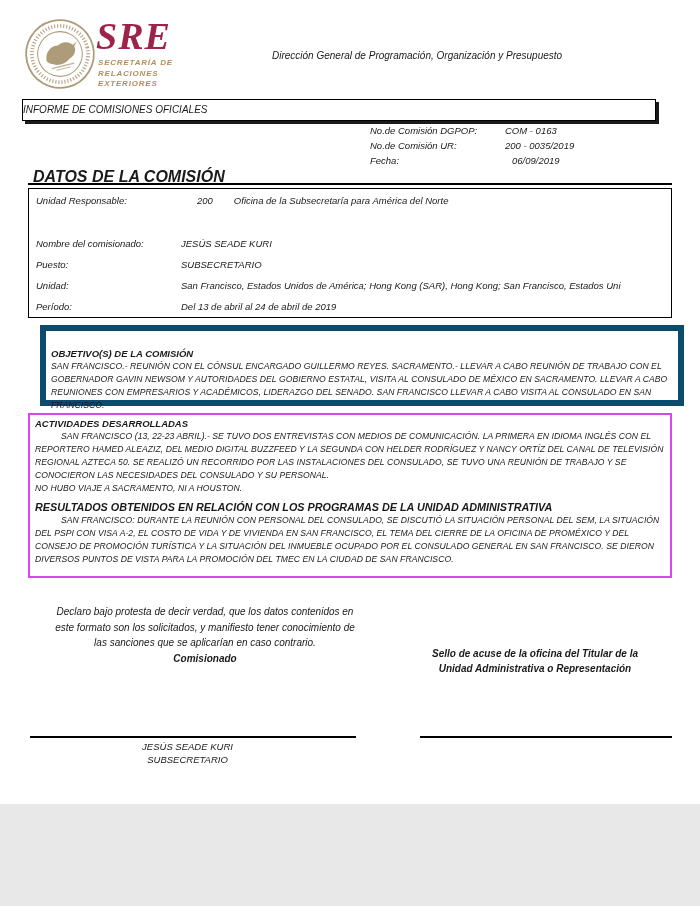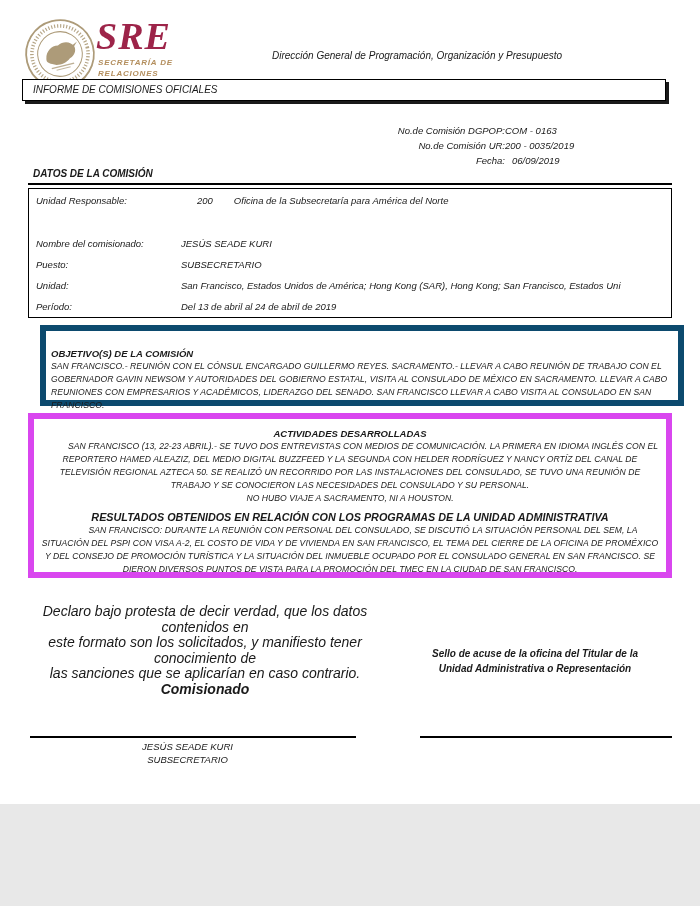--- a/index.html
+++ b/index.html
@@ -16,52 +16,52 @@
     font-family:"Liberation Serif",serif;font-weight:bold;font-size:38px;
     letter-spacing:1px;color:#9D2449;line-height:40px;
   }
   .sre-sub{
     position:absolute;left:98px;top:58px;
     font-size:8px;font-weight:bold;letter-spacing:.8px;line-height:10.5px;color:#B38E5D;
   }
   .dept{position:absolute;left:272px;top:50px;font-size:10px;text-align:center;}
   
   .title-bar{
-    position:absolute;left:22px;top:79px;width:632px;height:20px;
+    position:absolute;left:22px;top:99px;width:632px;height:20px;
     border:1px solid #000;box-shadow:3px 3px 0 #1a1a1a;background:#fff;
-    font-size:10px;line-height:20px;padding-left:10px;
+    font-size:10px;line-height:20px;padding-left:0;
   }
   
   .ref{position:absolute;left:370px;top:123px;font-size:9.5px;line-height:15px;}
-  .ref-row{display:flex;text-align:right;}
+  .ref-row{display:flex;}
   .ref-label{width:135px;}
   .ref-val{white-space:nowrap;}
   .ref-val.indent{padding-left:7px;}
   
-  .datos-heading{position:absolute;left:33px;top:168px;font-size:10px;font-weight:bold;}
+  .datos-heading{position:absolute;left:33px;top:168px;font-size:16px;font-weight:bold;}
   .datos-rule{position:absolute;left:28px;top:183px;width:644px;height:2px;background:#000;}
   .datos-box{position:absolute;left:28px;top:188px;width:644px;height:130px;border:1px solid #000;box-sizing:border-box;padding-left:39px;}
   .d-row{position:absolute;left:7px;font-size:9.5px;white-space:nowrap;}
   .d-label{display:inline-block;width:145px;}
   .d-code{margin-left:16px;margin-right:21px;}
   
   .obj-box{
     position:absolute;left:40px;top:325px;width:644px;height:81px;
     border:6px solid #0c4a6e;box-sizing:border-box;padding:16px 5px;
   }
   .act-box{
     position:absolute;left:28px;top:413px;width:644px;height:165px;
-    border:6px solid #d946ef;box-sizing:border-box;padding:8px 5px;text-align:center;
+    border:2px solid #d946ef;box-sizing:border-box;padding:2px 5px;
   }
   .box-heading{font-size:9.5px;font-weight:bold;line-height:13px;}
   .box-heading.big{font-size:10.8px;margin-top:6px;}
   .box-body{font-size:8.6px;line-height:13px;letter-spacing:.05px;}
   .box-body.indent{text-indent:26px;}
   
-  .decl{position:absolute;left:40px;top:604px;width:330px;text-align:center;font-size:14px;line-height:15.5px;}
+  .decl{position:absolute;left:40px;top:604px;width:330px;text-align:center;font-size:10px;line-height:15.5px;}
   .decl-bold{font-weight:bold;}
   .sello{position:absolute;left:402px;top:646px;width:266px;text-align:center;font-size:10px;font-weight:bold;line-height:15px;}
   .sig-line{position:absolute;top:736px;border-top:2px solid #000;height:0;}
   .sig-line.left{left:30px;width:326px;}
   .sig-line.right{left:420px;width:252px;}
   .sig-name-block{position:absolute;left:75px;top:740px;width:225px;text-align:center;font-size:9.5px;line-height:13px;}
 </style>
 </head>
 <body>
 

